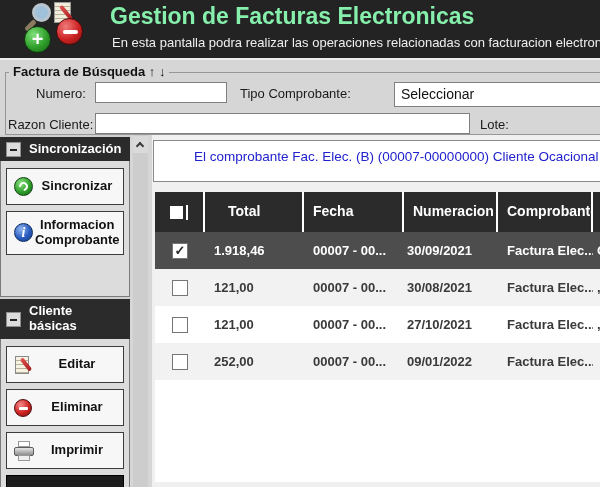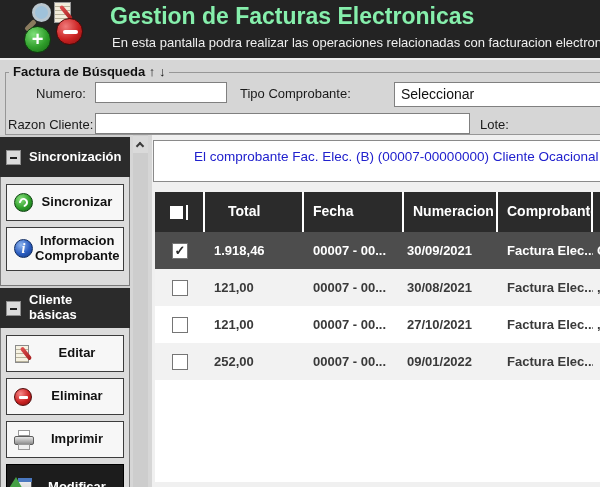--- a/index.html
+++ b/index.html
@@ -129,27 +129,27 @@
     <div class="combo" style="left:394px; top:22px; width:212px; height:25px;">Seleccionar</div>
 
     <div class="flabel" style="left:8px; top:57px;">Razon Cliente:</div>
     <input class="tinput" style="left: 95px; top: 53px; width: 375px;" value="">
 
     <div class="flabel" style="left:480px; top:57px;">Lote:</div>
   </div>
 
   <div class="sidebar">
 
-    <div class="sec-header" style="height:40px; margin-top:2px;">
+    <div class="sec-header" style="height:24px; margin-top:2px;">
       <span class="minusbox">
           <i></i>
         </span>
       <span>Sincronización</span>
     </div>
-    <div class="sec-body" style="height:109px;">
+    <div class="sec-body" style="height:136px;">
       <div class="side-btn h37">
         <span class="icon20">
             <span class="sync-ball"></span>
             <span class="sync-arc"></span>
           </span>
         <span class="lbl">Sincronizar</span>
       </div>
       <div class="side-btn h44">
         <span class="icon20">
             <span class="info-ball">i</span>

